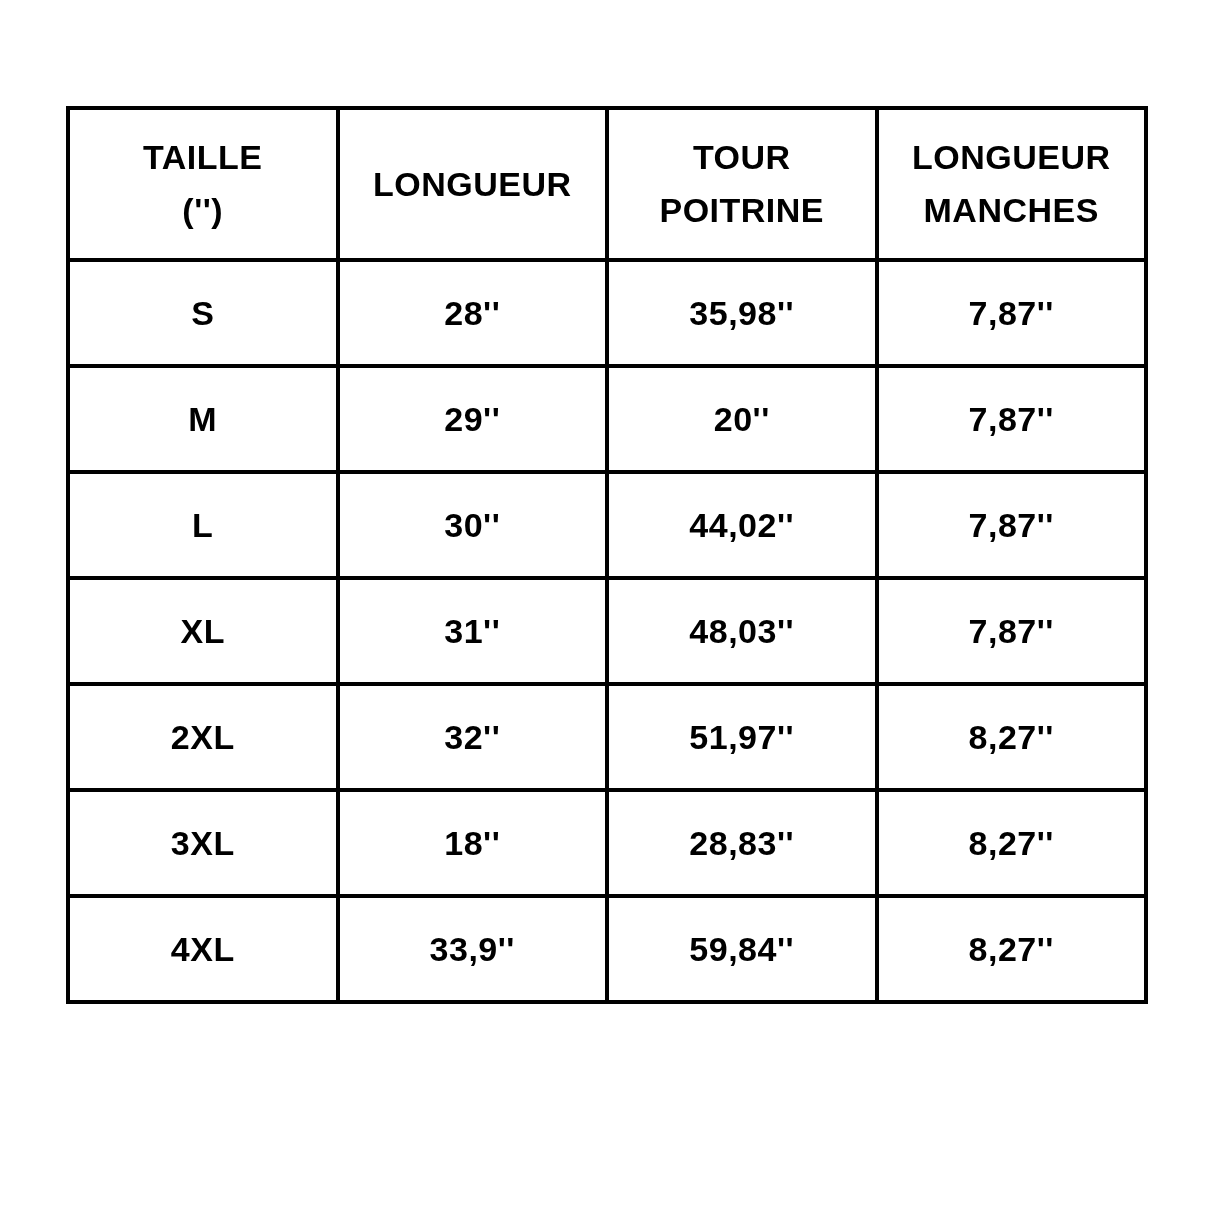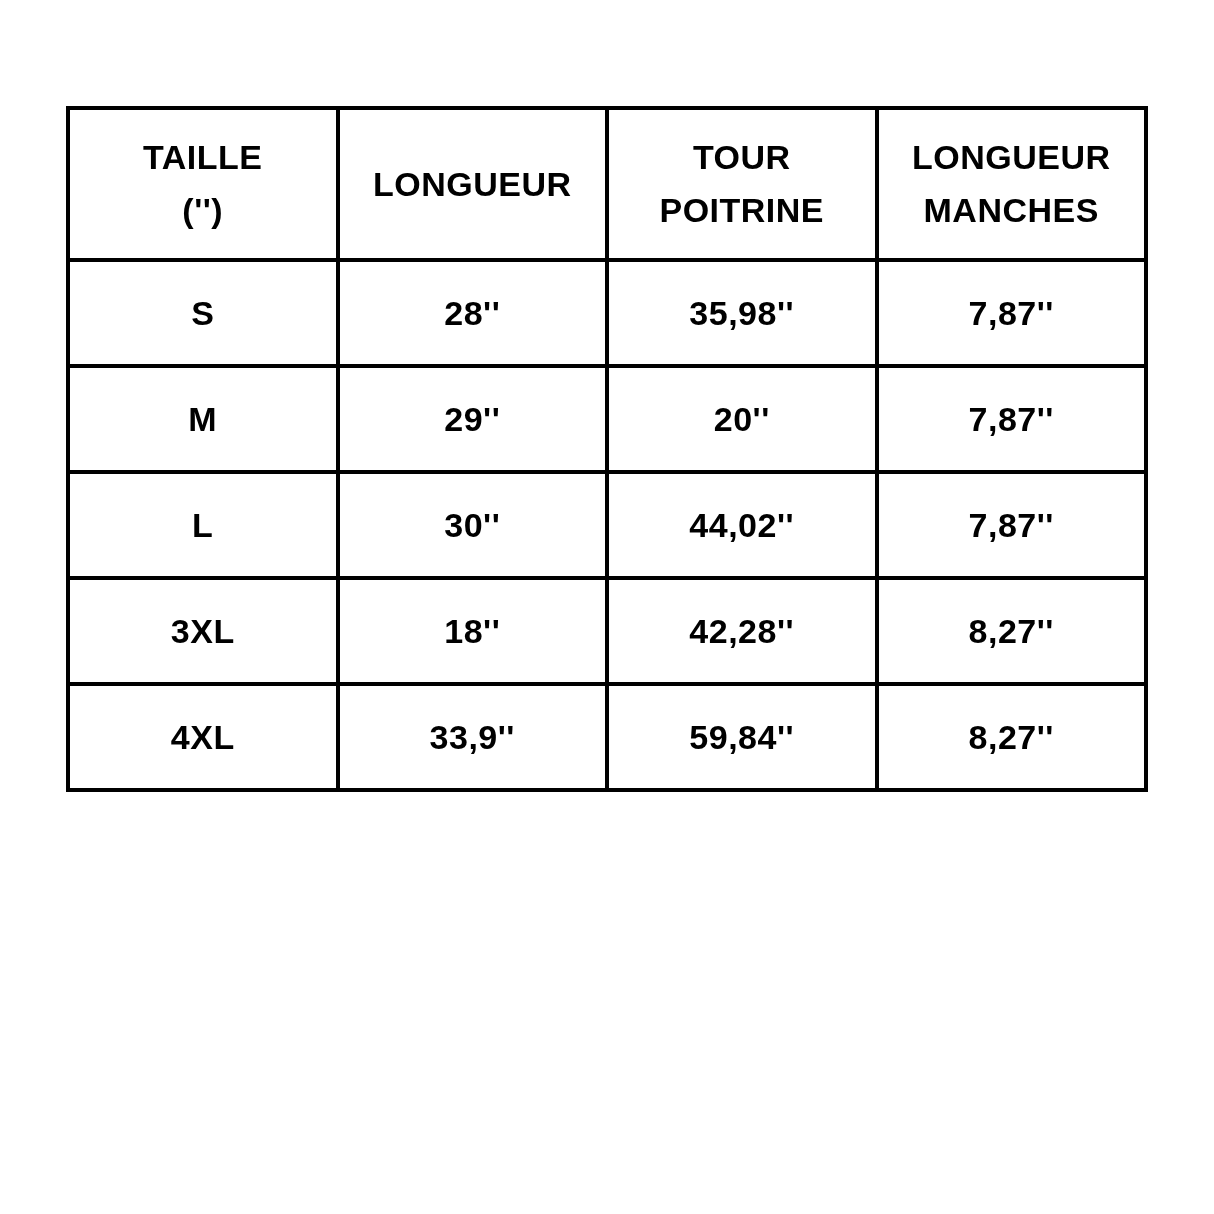--- a/index.html
+++ b/index.html
@@ -81,23 +81,35 @@
           <td>20''</td>
           <td>7,87''</td>
         </tr>
         <tr>
           <td>L</td>
           <td>30''</td>
           <td>44,02''</td>
           <td>7,87''</td>
         </tr>
         <tr>
+          <td>XL</td>
+          <td>31''</td>
+          <td>48,03''</td>
+          <td>7,87''</td>
+        </tr>
+        <tr>
+          <td>2XL</td>
+          <td>32''</td>
+          <td>51,97''</td>
+          <td>8,27''</td>
+        </tr>
+        <tr>
           <td>3XL</td>
           <td>18''</td>
-          <td>42,28''</td>
+          <td>28,83''</td>
           <td>8,27''</td>
         </tr>
         <tr>
           <td>4XL</td>
           <td>33,9''</td>
           <td>59,84''</td>
           <td>8,27''</td>
         </tr>
       </tbody>
   </table>

